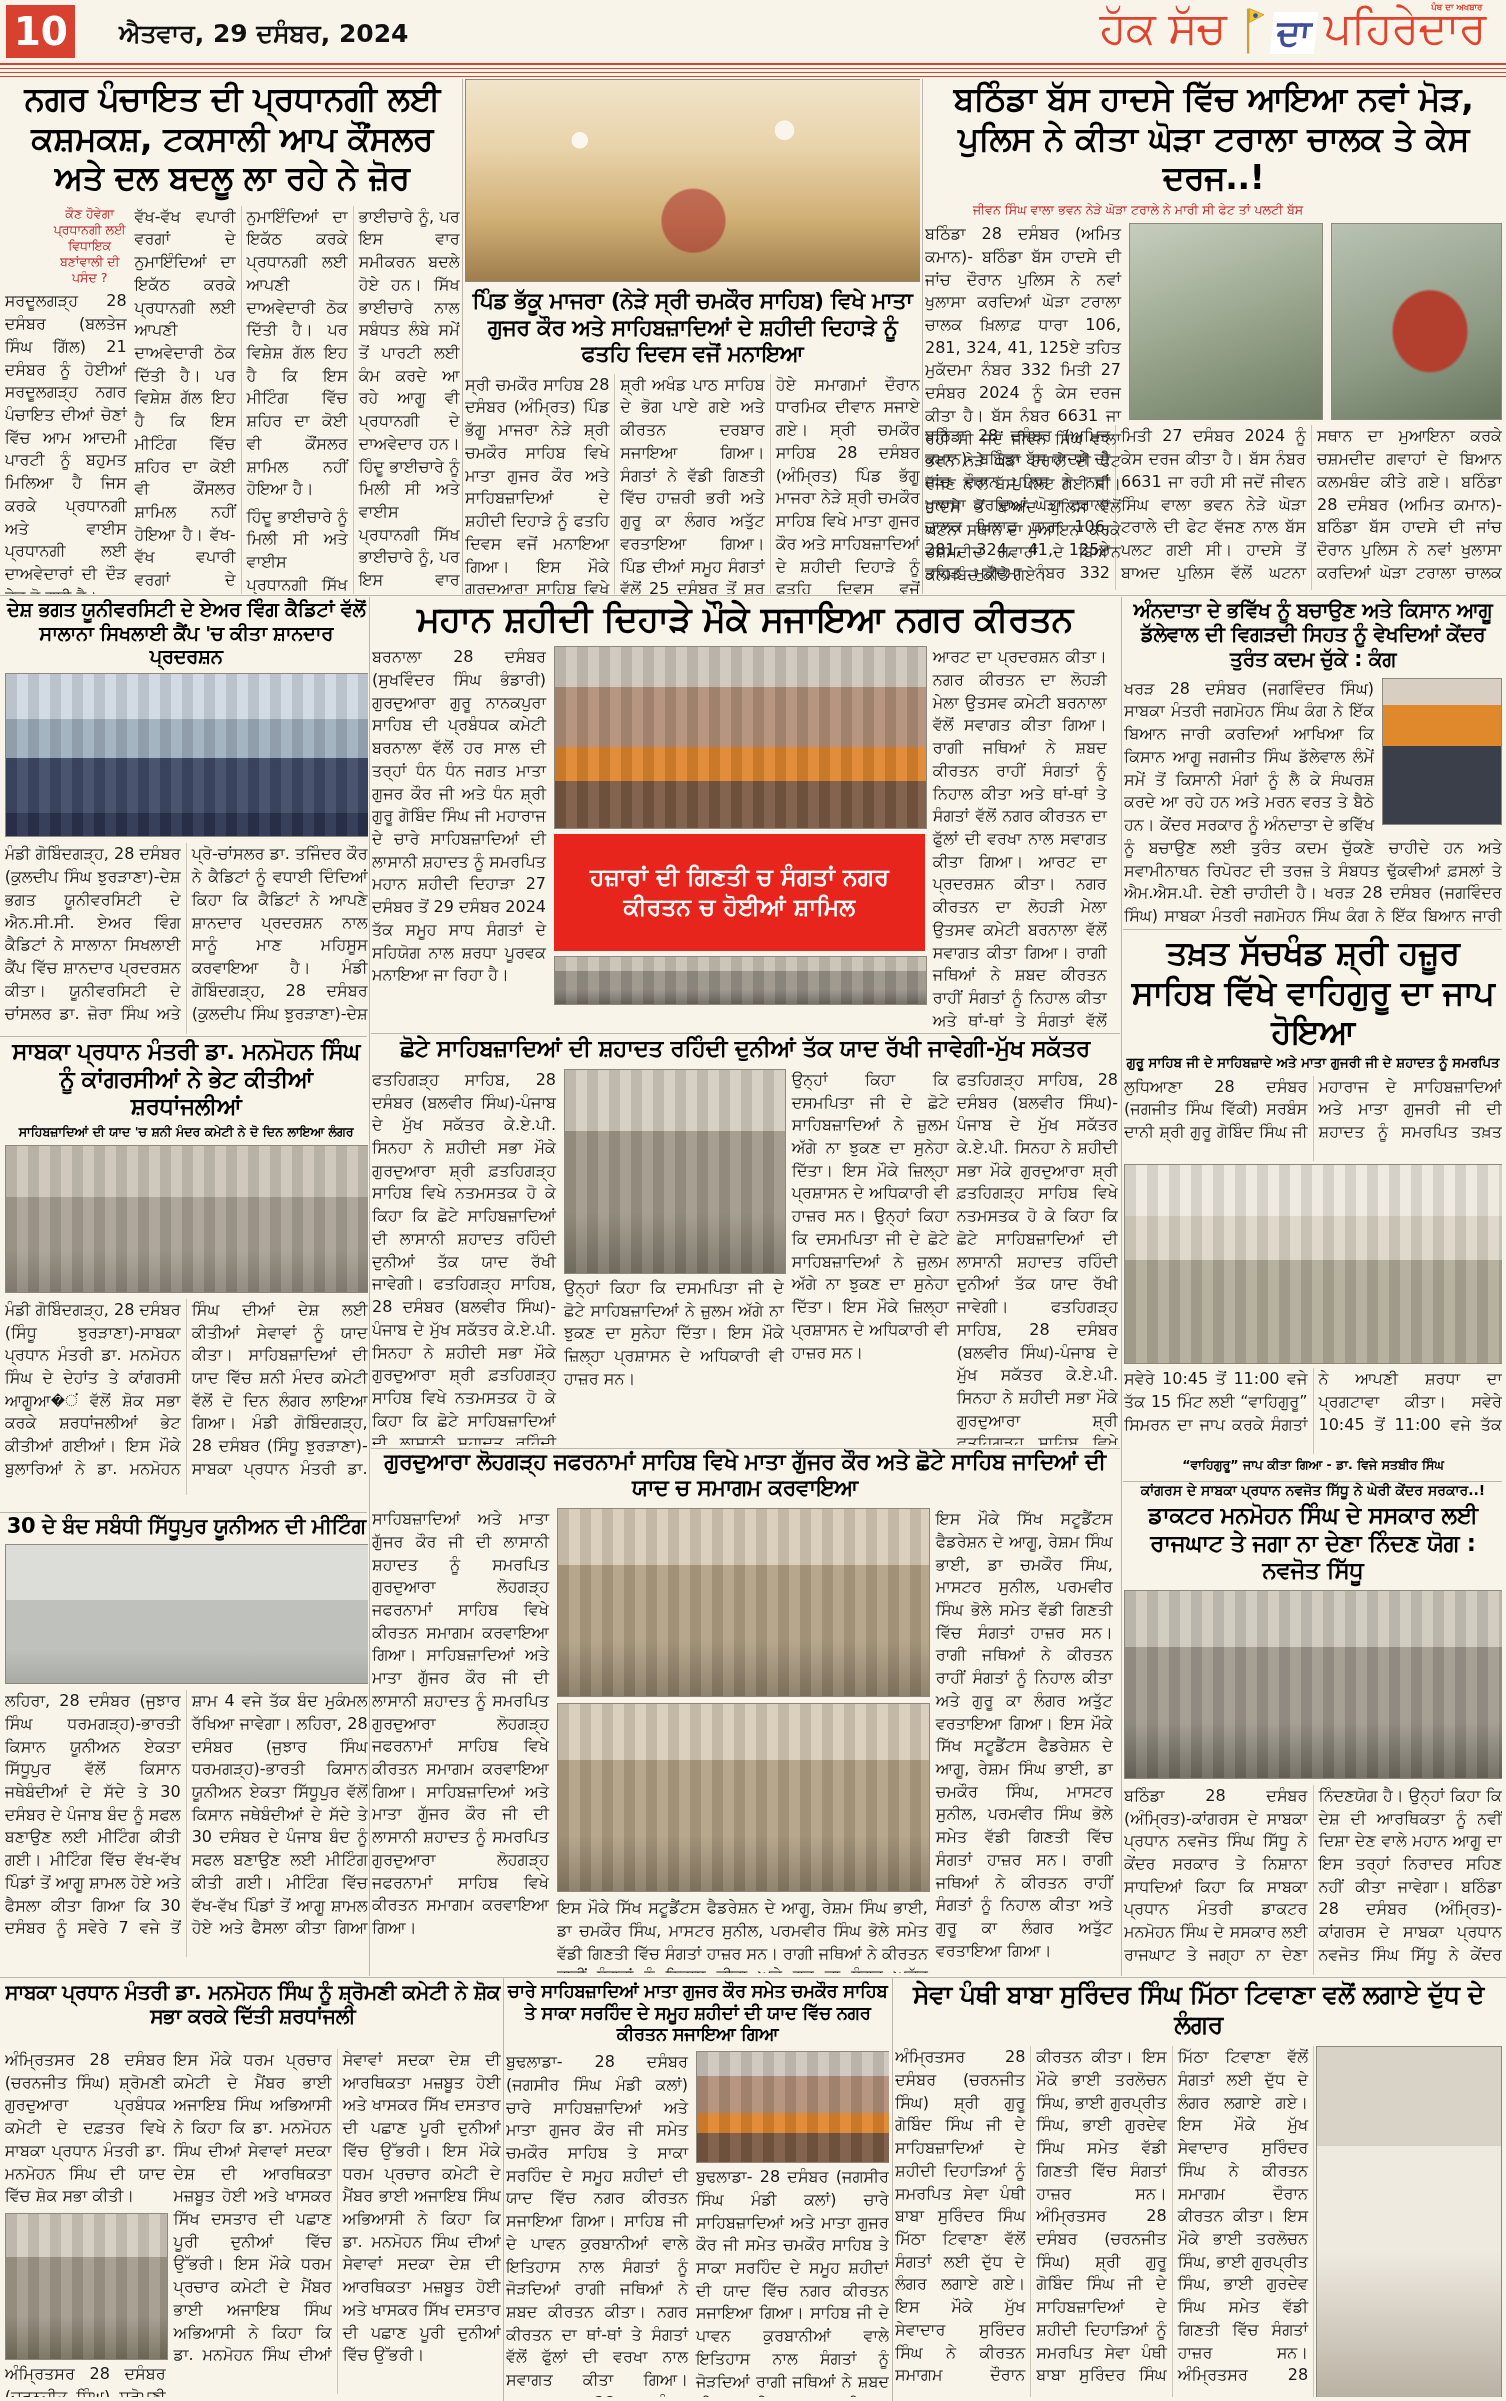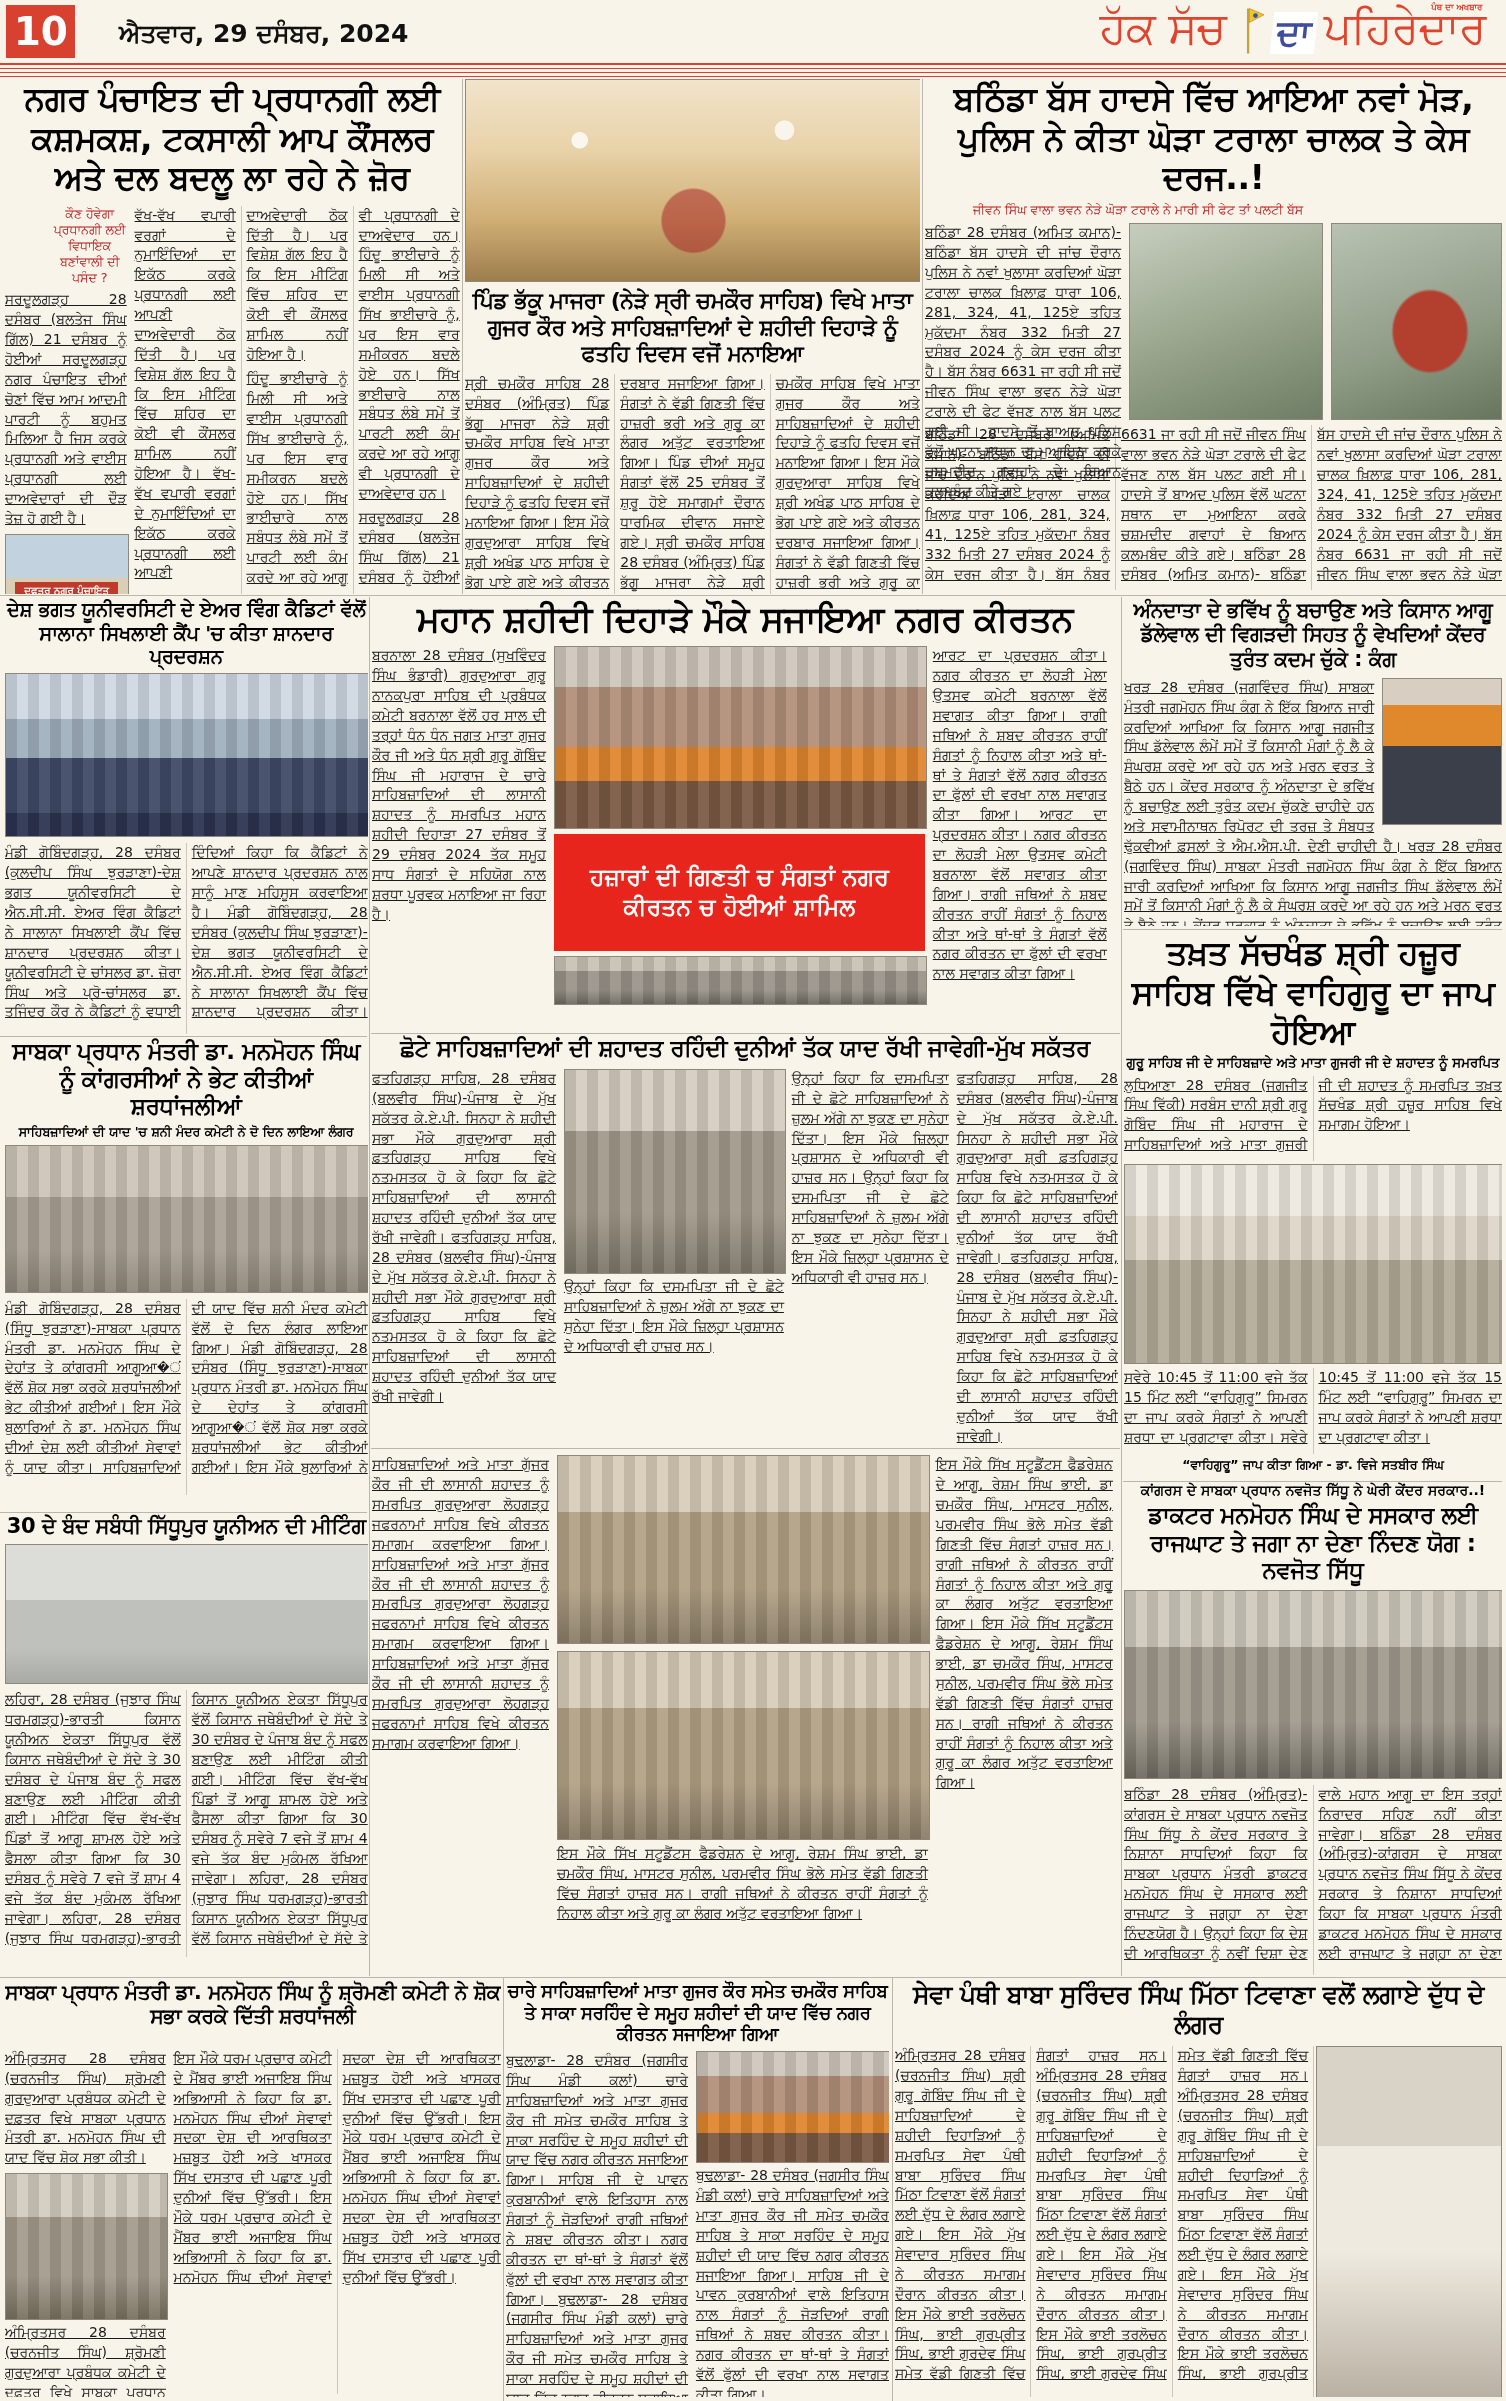--- a/index.html
+++ b/index.html
@@ -18,21 +18,21 @@
   .rule{height:2.4px;background:#d8402f;margin-bottom:2.4px;}
   .rule.thin{height:1.6px;}
   
   .vd{position:absolute;width:0.8px;background:#bcb6aa;}
   .hd{position:absolute;height:0.8px;background:#bcb6aa;}
   
   .art{position:absolute;overflow:hidden;}
   .hl{font-weight:bold;color:#000;text-align:center;line-height:1.2;letter-spacing:-0.4px;}
   .deck{font-weight:normal;color:#b91c1c;text-align:center;margin-left:48px;}
   .sub{font-weight:bold;color:#000;text-align:center;}
-  .bt{font-size:14px;line-height:1.42;text-align:justify;color:#1a1a1a;text-decoration:underline;}
+  .bt{font-size:16px;line-height:1.42;text-align:justify;color:#1a1a1a;}
   .bt p{margin:0 0 4.7px 0;}
   .cols2{column-count:2;column-gap:11px;column-rule:0.8px solid #ccc6ba;}
   .cols3{column-count:3;column-gap:11px;column-rule:0.8px solid #ccc6ba;}
   .row{display:flex;gap:7.9px;}
   .col{min-width:0;}
   
   .ph{position:relative;border:0.8px solid #8d887c;background:#a8a296;overflow:hidden;flex-shrink:0;}
   .crowdtex::after{content:"";position:absolute;inset:0;
      background:repeating-linear-gradient(90deg,rgba(0,0,0,.10) 0 11px,rgba(255,255,255,.06) 11px 22px);}
   .ph-gurdwara{background:linear-gradient(180deg,#f1e4cb 0%,#e8d2a8 35%,#cfae74 70%,#9e7d4e 100%);}
@@ -233,20 +233,21 @@
       <div class="col bt" style="width:157px">
           <p>ਉਨ੍ਹਾਂ ਕਿਹਾ ਕਿ ਦਸਮਪਿਤਾ ਜੀ ਦੇ ਛੋਟੇ ਸਾਹਿਬਜ਼ਾਦਿਆਂ ਨੇ ਜ਼ੁਲਮ ਅੱਗੇ ਨਾ ਝੁਕਣ ਦਾ ਸੁਨੇਹਾ ਦਿੱਤਾ। ਇਸ ਮੌਕੇ ਜ਼ਿਲ੍ਹਾ ਪ੍ਰਸ਼ਾਸਨ ਦੇ ਅਧਿਕਾਰੀ ਵੀ ਹਾਜ਼ਰ ਸਨ। ਉਨ੍ਹਾਂ ਕਿਹਾ ਕਿ ਦਸਮਪਿਤਾ ਜੀ ਦੇ ਛੋਟੇ ਸਾਹਿਬਜ਼ਾਦਿਆਂ ਨੇ ਜ਼ੁਲਮ ਅੱਗੇ ਨਾ ਝੁਕਣ ਦਾ ਸੁਨੇਹਾ ਦਿੱਤਾ। ਇਸ ਮੌਕੇ ਜ਼ਿਲ੍ਹਾ ਪ੍ਰਸ਼ਾਸਨ ਦੇ ਅਧਿਕਾਰੀ ਵੀ ਹਾਜ਼ਰ ਸਨ।</p>
         </div>
       <div class="col bt" style="flex:1">
           <p>ਫਤਹਿਗੜ੍ਹ ਸਾਹਿਬ, 28 ਦਸੰਬਰ (ਬਲਵੀਰ ਸਿੰਘ)-ਪੰਜਾਬ ਦੇ ਮੁੱਖ ਸਕੱਤਰ ਕੇ.ਏ.ਪੀ. ਸਿਨਹਾ ਨੇ ਸ਼ਹੀਦੀ ਸਭਾ ਮੌਕੇ ਗੁਰਦੁਆਰਾ ਸ਼੍ਰੀ ਫ਼ਤਹਿਗੜ੍ਹ ਸਾਹਿਬ ਵਿਖੇ ਨਤਮਸਤਕ ਹੋ ਕੇ ਕਿਹਾ ਕਿ ਛੋਟੇ ਸਾਹਿਬਜ਼ਾਦਿਆਂ ਦੀ ਲਾਸਾਨੀ ਸ਼ਹਾਦਤ ਰਹਿੰਦੀ ਦੁਨੀਆਂ ਤੱਕ ਯਾਦ ਰੱਖੀ ਜਾਵੇਗੀ। ਫਤਹਿਗੜ੍ਹ ਸਾਹਿਬ, 28 ਦਸੰਬਰ (ਬਲਵੀਰ ਸਿੰਘ)-ਪੰਜਾਬ ਦੇ ਮੁੱਖ ਸਕੱਤਰ ਕੇ.ਏ.ਪੀ. ਸਿਨਹਾ ਨੇ ਸ਼ਹੀਦੀ ਸਭਾ ਮੌਕੇ ਗੁਰਦੁਆਰਾ ਸ਼੍ਰੀ ਫ਼ਤਹਿਗੜ੍ਹ ਸਾਹਿਬ ਵਿਖੇ ਨਤਮਸਤਕ ਹੋ ਕੇ ਕਿਹਾ ਕਿ ਛੋਟੇ ਸਾਹਿਬਜ਼ਾਦਿਆਂ ਦੀ ਲਾਸਾਨੀ ਸ਼ਹਾਦਤ ਰਹਿੰਦੀ ਦੁਨੀਆਂ ਤੱਕ ਯਾਦ ਰੱਖੀ ਜਾਵੇਗੀ।</p>
         </div>
     </div>
   </div>
 
   <div class="art" style="left:372px;top:1449px;width:746px;height:524px">
+    <div class="hl" style="font-size:22px">ਗੁਰਦੁਆਰਾ ਲੋਹਗੜ੍ਹ ਜਫਰਨਾਮਾਂ ਸਾਹਿਬ ਵਿਖੇ ਮਾਤਾ ਗੁੱਜਰ ਕੌਰ ਅਤੇ ਛੋਟੇ ਸਾਹਿਬ ਜਾਦਿਆਂ ਦੀ ਯਾਦ ਚ ਸਮਾਗਮ ਕਰਵਾਇਆ</div>
     <div class="row" style="margin-top:6.3px;height:463px">
       <div class="col bt" style="width:177px">
         <p>ਸਾਹਿਬਜ਼ਾਦਿਆਂ ਅਤੇ ਮਾਤਾ ਗੁੱਜਰ ਕੌਰ ਜੀ ਦੀ ਲਾਸਾਨੀ ਸ਼ਹਾਦਤ ਨੂੰ ਸਮਰਪਿਤ ਗੁਰਦੁਆਰਾ ਲੋਹਗੜ੍ਹ ਜਫਰਨਾਮਾਂ ਸਾਹਿਬ ਵਿਖੇ ਕੀਰਤਨ ਸਮਾਗਮ ਕਰਵਾਇਆ ਗਿਆ। ਸਾਹਿਬਜ਼ਾਦਿਆਂ ਅਤੇ ਮਾਤਾ ਗੁੱਜਰ ਕੌਰ ਜੀ ਦੀ ਲਾਸਾਨੀ ਸ਼ਹਾਦਤ ਨੂੰ ਸਮਰਪਿਤ ਗੁਰਦੁਆਰਾ ਲੋਹਗੜ੍ਹ ਜਫਰਨਾਮਾਂ ਸਾਹਿਬ ਵਿਖੇ ਕੀਰਤਨ ਸਮਾਗਮ ਕਰਵਾਇਆ ਗਿਆ। ਸਾਹਿਬਜ਼ਾਦਿਆਂ ਅਤੇ ਮਾਤਾ ਗੁੱਜਰ ਕੌਰ ਜੀ ਦੀ ਲਾਸਾਨੀ ਸ਼ਹਾਦਤ ਨੂੰ ਸਮਰਪਿਤ ਗੁਰਦੁਆਰਾ ਲੋਹਗੜ੍ਹ ਜਫਰਨਾਮਾਂ ਸਾਹਿਬ ਵਿਖੇ ਕੀਰਤਨ ਸਮਾਗਮ ਕਰਵਾਇਆ ਗਿਆ।</p>
       </div>
       <div class="col" style="width:371px">
         <div class="ph ph-indoor crowdtex" style="width:100%;height:187px"></div>
         <div class="ph ph-indoor crowdtex" style="width:100%;height:187px;margin-top:6.3px"></div>
         <div class="bt" style="margin-top:4.7px">
             <p>ਇਸ ਮੌਕੇ ਸਿੱਖ ਸਟੂਡੈਂਟਸ ਫੈਡਰੇਸ਼ਨ ਦੇ ਆਗੂ, ਰੇਸ਼ਮ ਸਿੰਘ ਭਾਈ, ਡਾ ਚਮਕੌਰ ਸਿੰਘ, ਮਾਸਟਰ ਸੁਨੀਲ, ਪਰਮਵੀਰ ਸਿੰਘ ਭੋਲੇ ਸਮੇਤ ਵੱਡੀ ਗਿਣਤੀ ਵਿੱਚ ਸੰਗਤਾਂ ਹਾਜ਼ਰ ਸਨ। ਰਾਗੀ ਜਥਿਆਂ ਨੇ ਕੀਰਤਨ ਰਾਹੀਂ ਸੰਗਤਾਂ ਨੂੰ ਨਿਹਾਲ ਕੀਤਾ ਅਤੇ ਗੁਰੂ ਕਾ ਲੰਗਰ ਅਤੁੱਟ ਵਰਤਾਇਆ ਗਿਆ।</p>
           </div>

